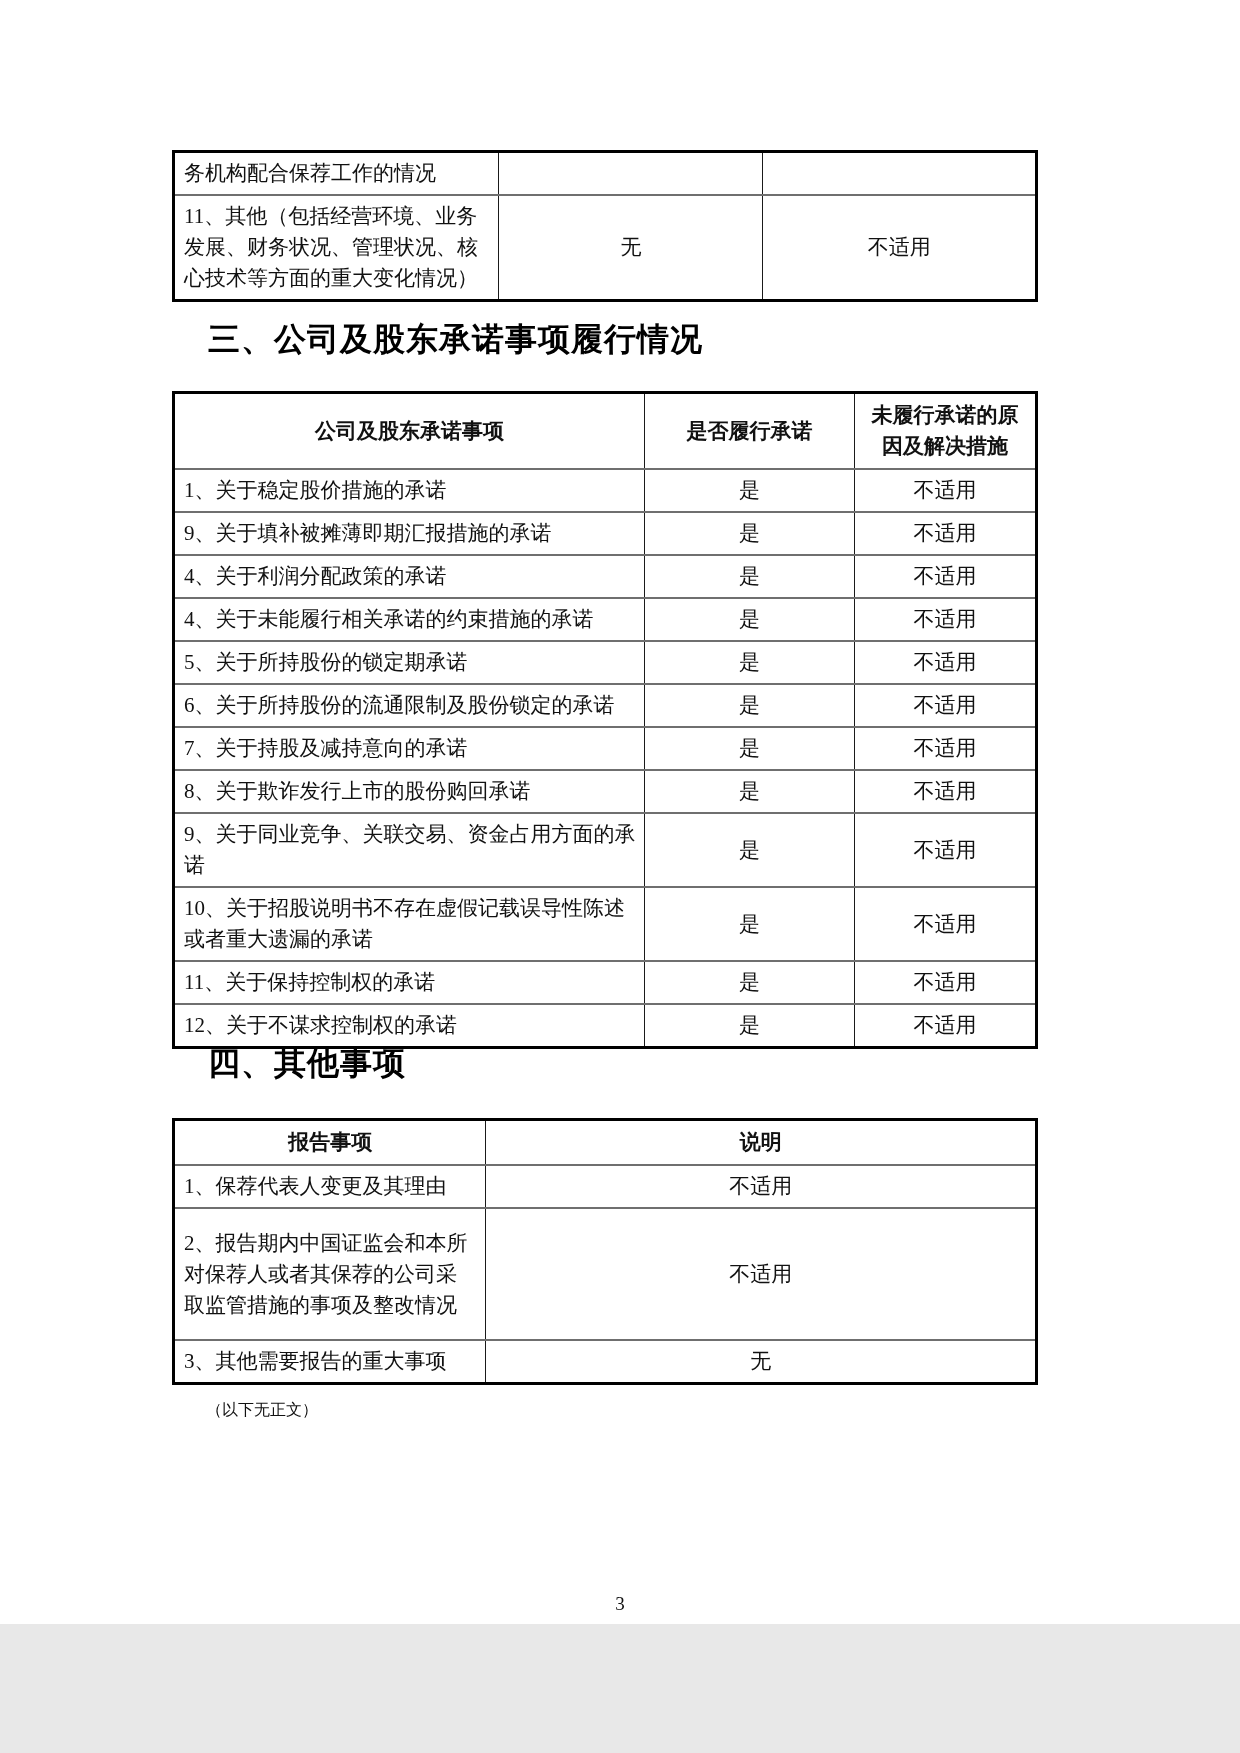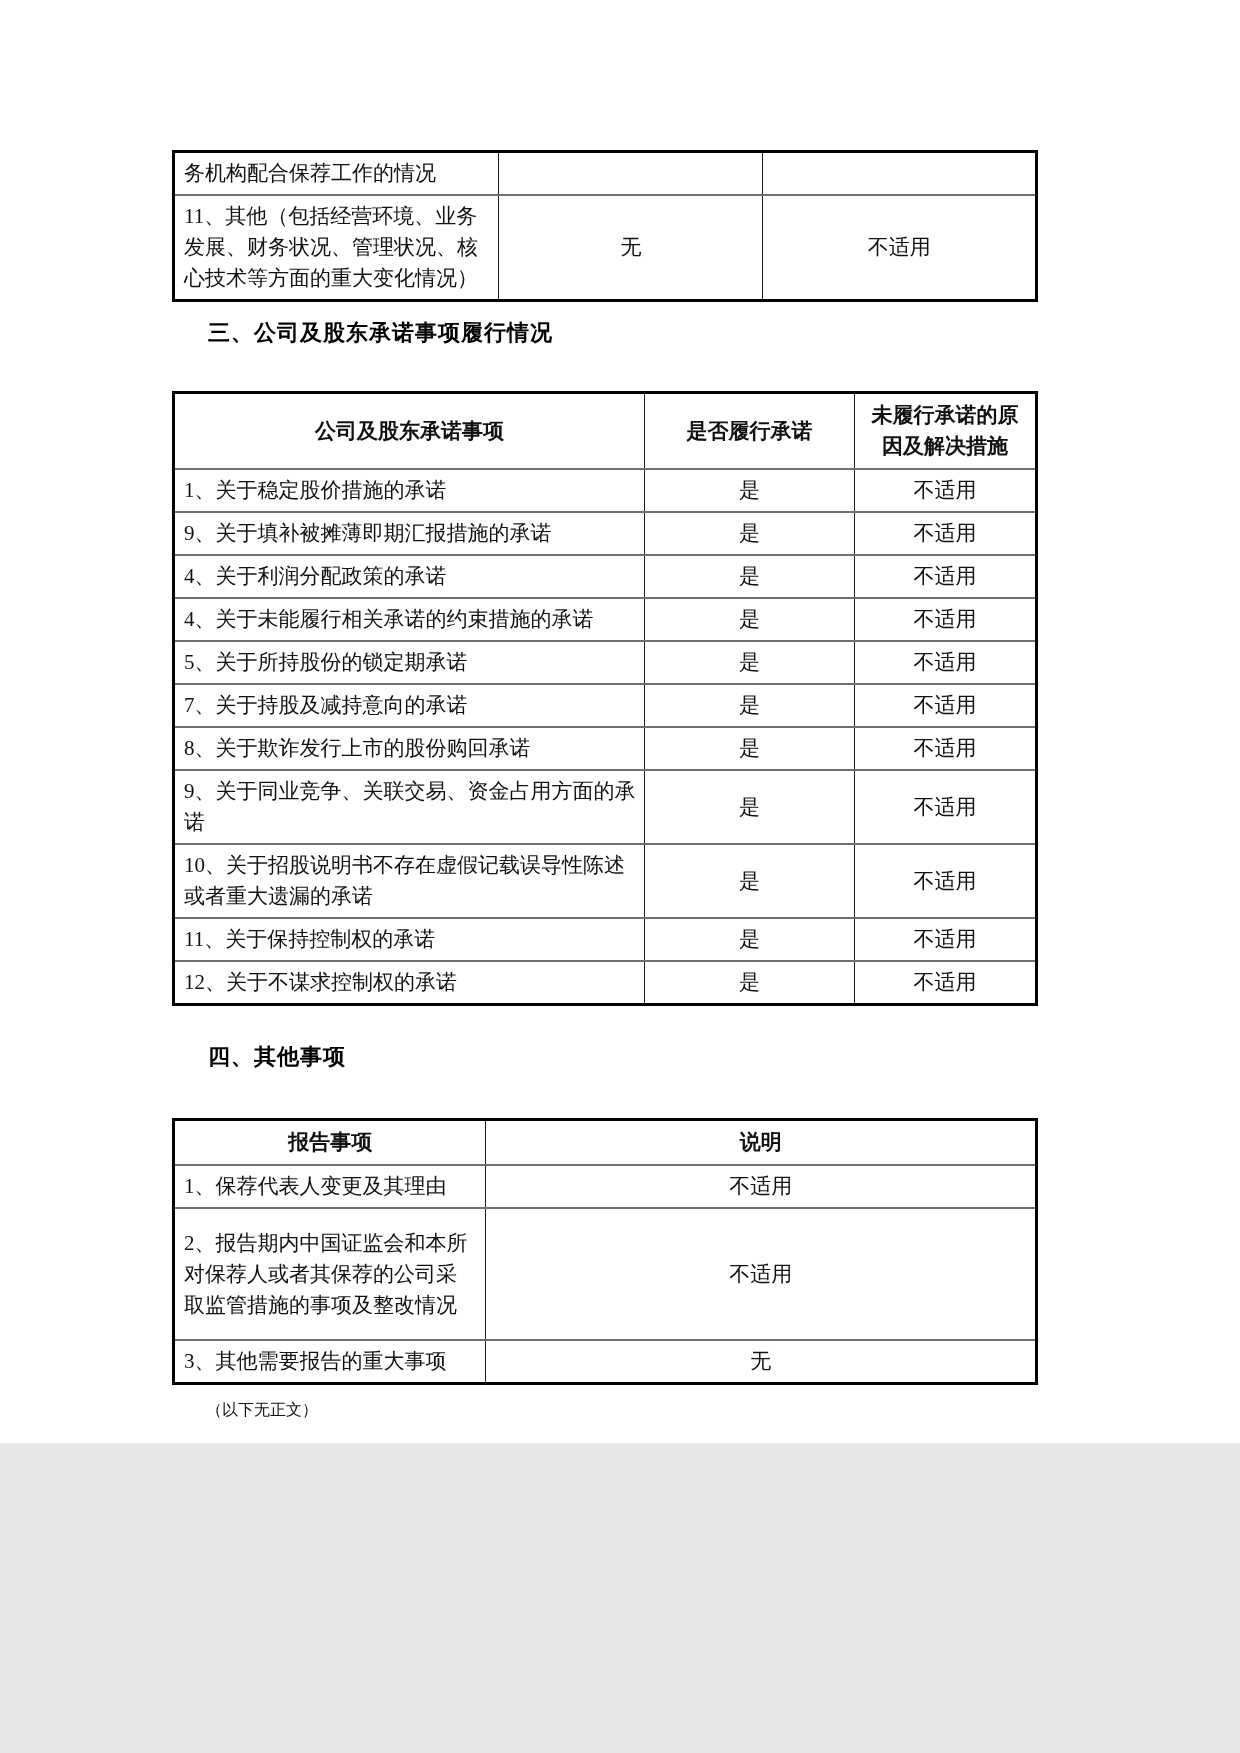--- a/index.html
+++ b/index.html
@@ -1,20 +1,20 @@
 <!DOCTYPE html>
 <html><head>
 <meta charset="utf-8">
 <style>
   * { margin: 0; padding: 0; box-sizing: border-box; }
   html, body { background: #e8e8e8; }
   .page {
     position: relative;
     width: 1240px;
-    height: 1443px;
+    height: 1624px;
     background: #ffffff;
     font-family: "Liberation Serif", "DejaVu Serif", serif;
     color: #111111;
     overflow: hidden;
     margin: 0 auto;
   }
   table.tbl {
     position: absolute;
     border-collapse: collapse;
     table-layout: fixed;
@@ -48,21 +48,21 @@
   .tbl-commit .single td { height: 41px; }
   .tbl-commit .double td { height: 72px; }
   .tbl-other { top: 1118px; }
   .tbl-other thead th { height: 45px; }
   .tbl-other .r1 td { height: 42px; }
   .tbl-other .r2 td { height: 132px; }
   .tbl-other .r3 td { height: 42px; }
   .sec-heading {
     position: absolute;
     left: 208px;
-    font-size: 22px;
+    font-size: 32px;
     font-weight: bold;
     color: #000;
     letter-spacing: 1px;
     font-family: "Liberation Serif", "DejaVu Serif", serif;
   }
   .h-sec3 { top: 318px; }
   .h-sec4 { top: 1042px; }
   .endnote {
     position: absolute;
     left: 206px;
@@ -140,20 +140,25 @@
         <td class="c-item">4、关于未能履行相关承诺的约束措施的承诺</td>
         <td class="c-center">是</td>
         <td class="c-center">不适用</td>
       </tr>
       <tr class="single">
         <td class="c-item">5、关于所持股份的锁定期承诺</td>
         <td class="c-center">是</td>
         <td class="c-center">不适用</td>
       </tr>
       <tr class="single">
+        <td class="c-item">6、关于所持股份的流通限制及股份锁定的承诺</td>
+        <td class="c-center">是</td>
+        <td class="c-center">不适用</td>
+      </tr>
+      <tr class="single">
         <td class="c-item">7、关于持股及减持意向的承诺</td>
         <td class="c-center">是</td>
         <td class="c-center">不适用</td>
       </tr>
       <tr class="single">
         <td class="c-item">8、关于欺诈发行上市的股份购回承诺</td>
         <td class="c-center">是</td>
         <td class="c-center">不适用</td>
       </tr>
       <tr class="double">

